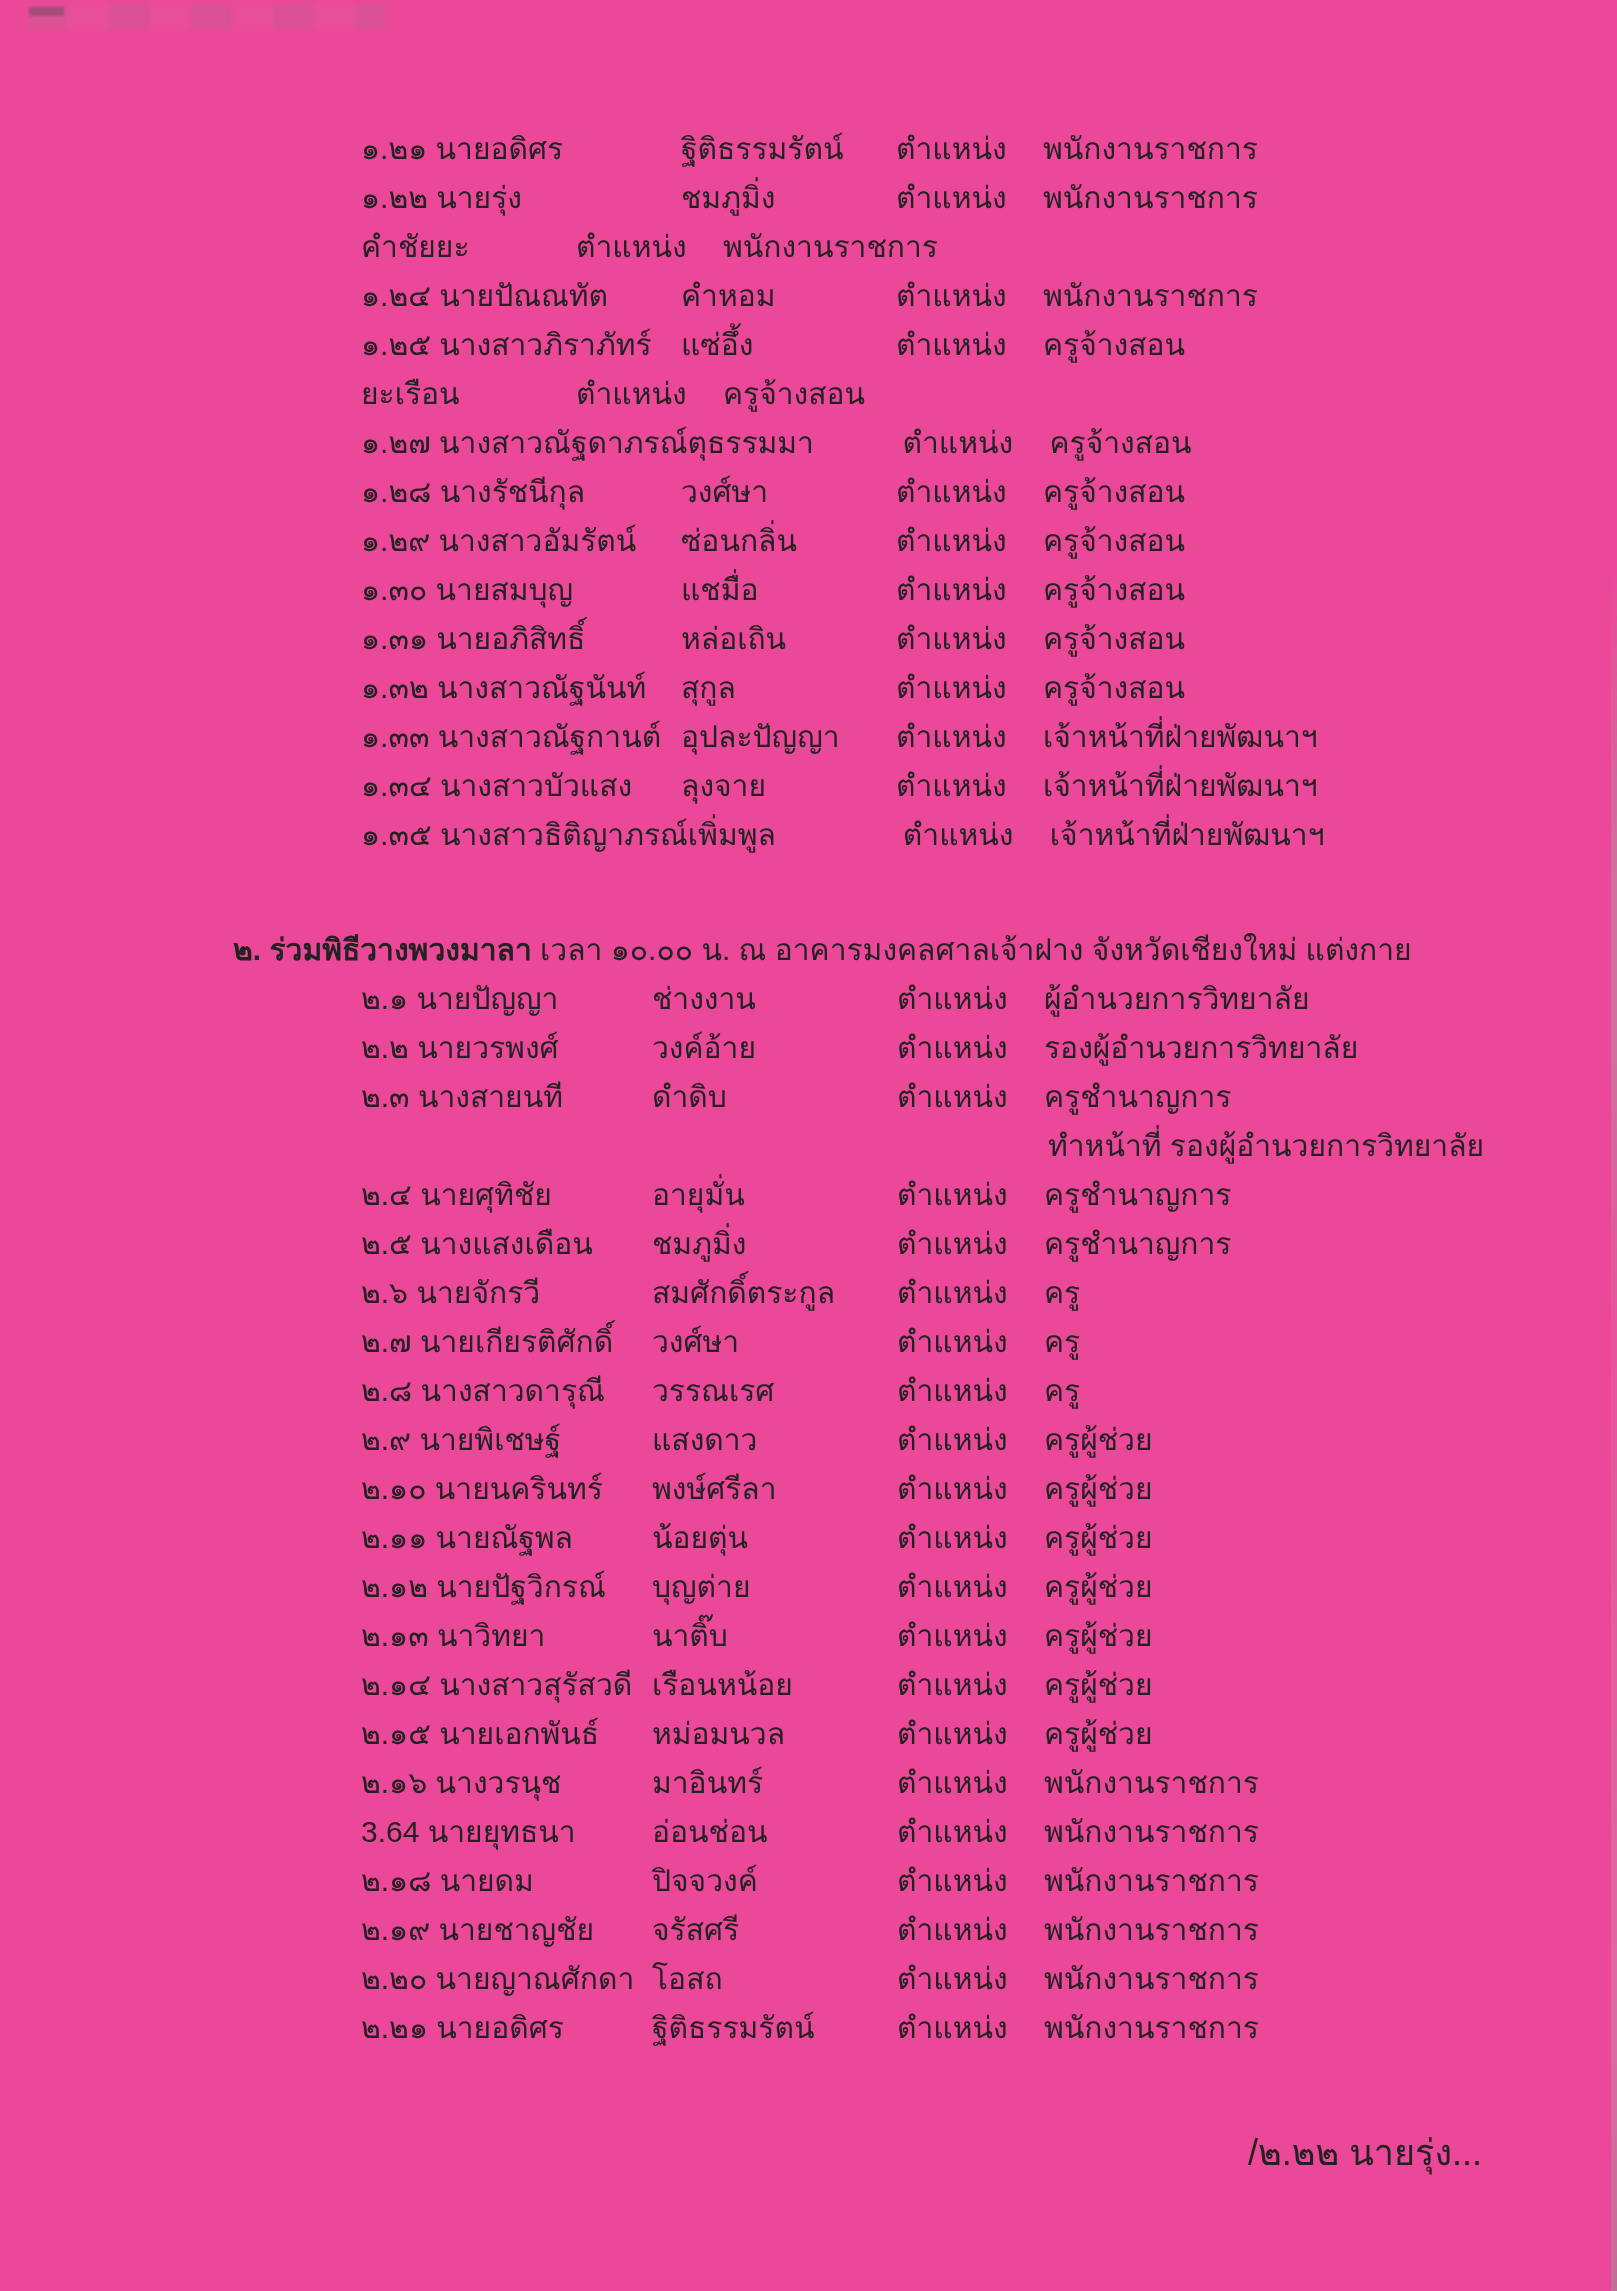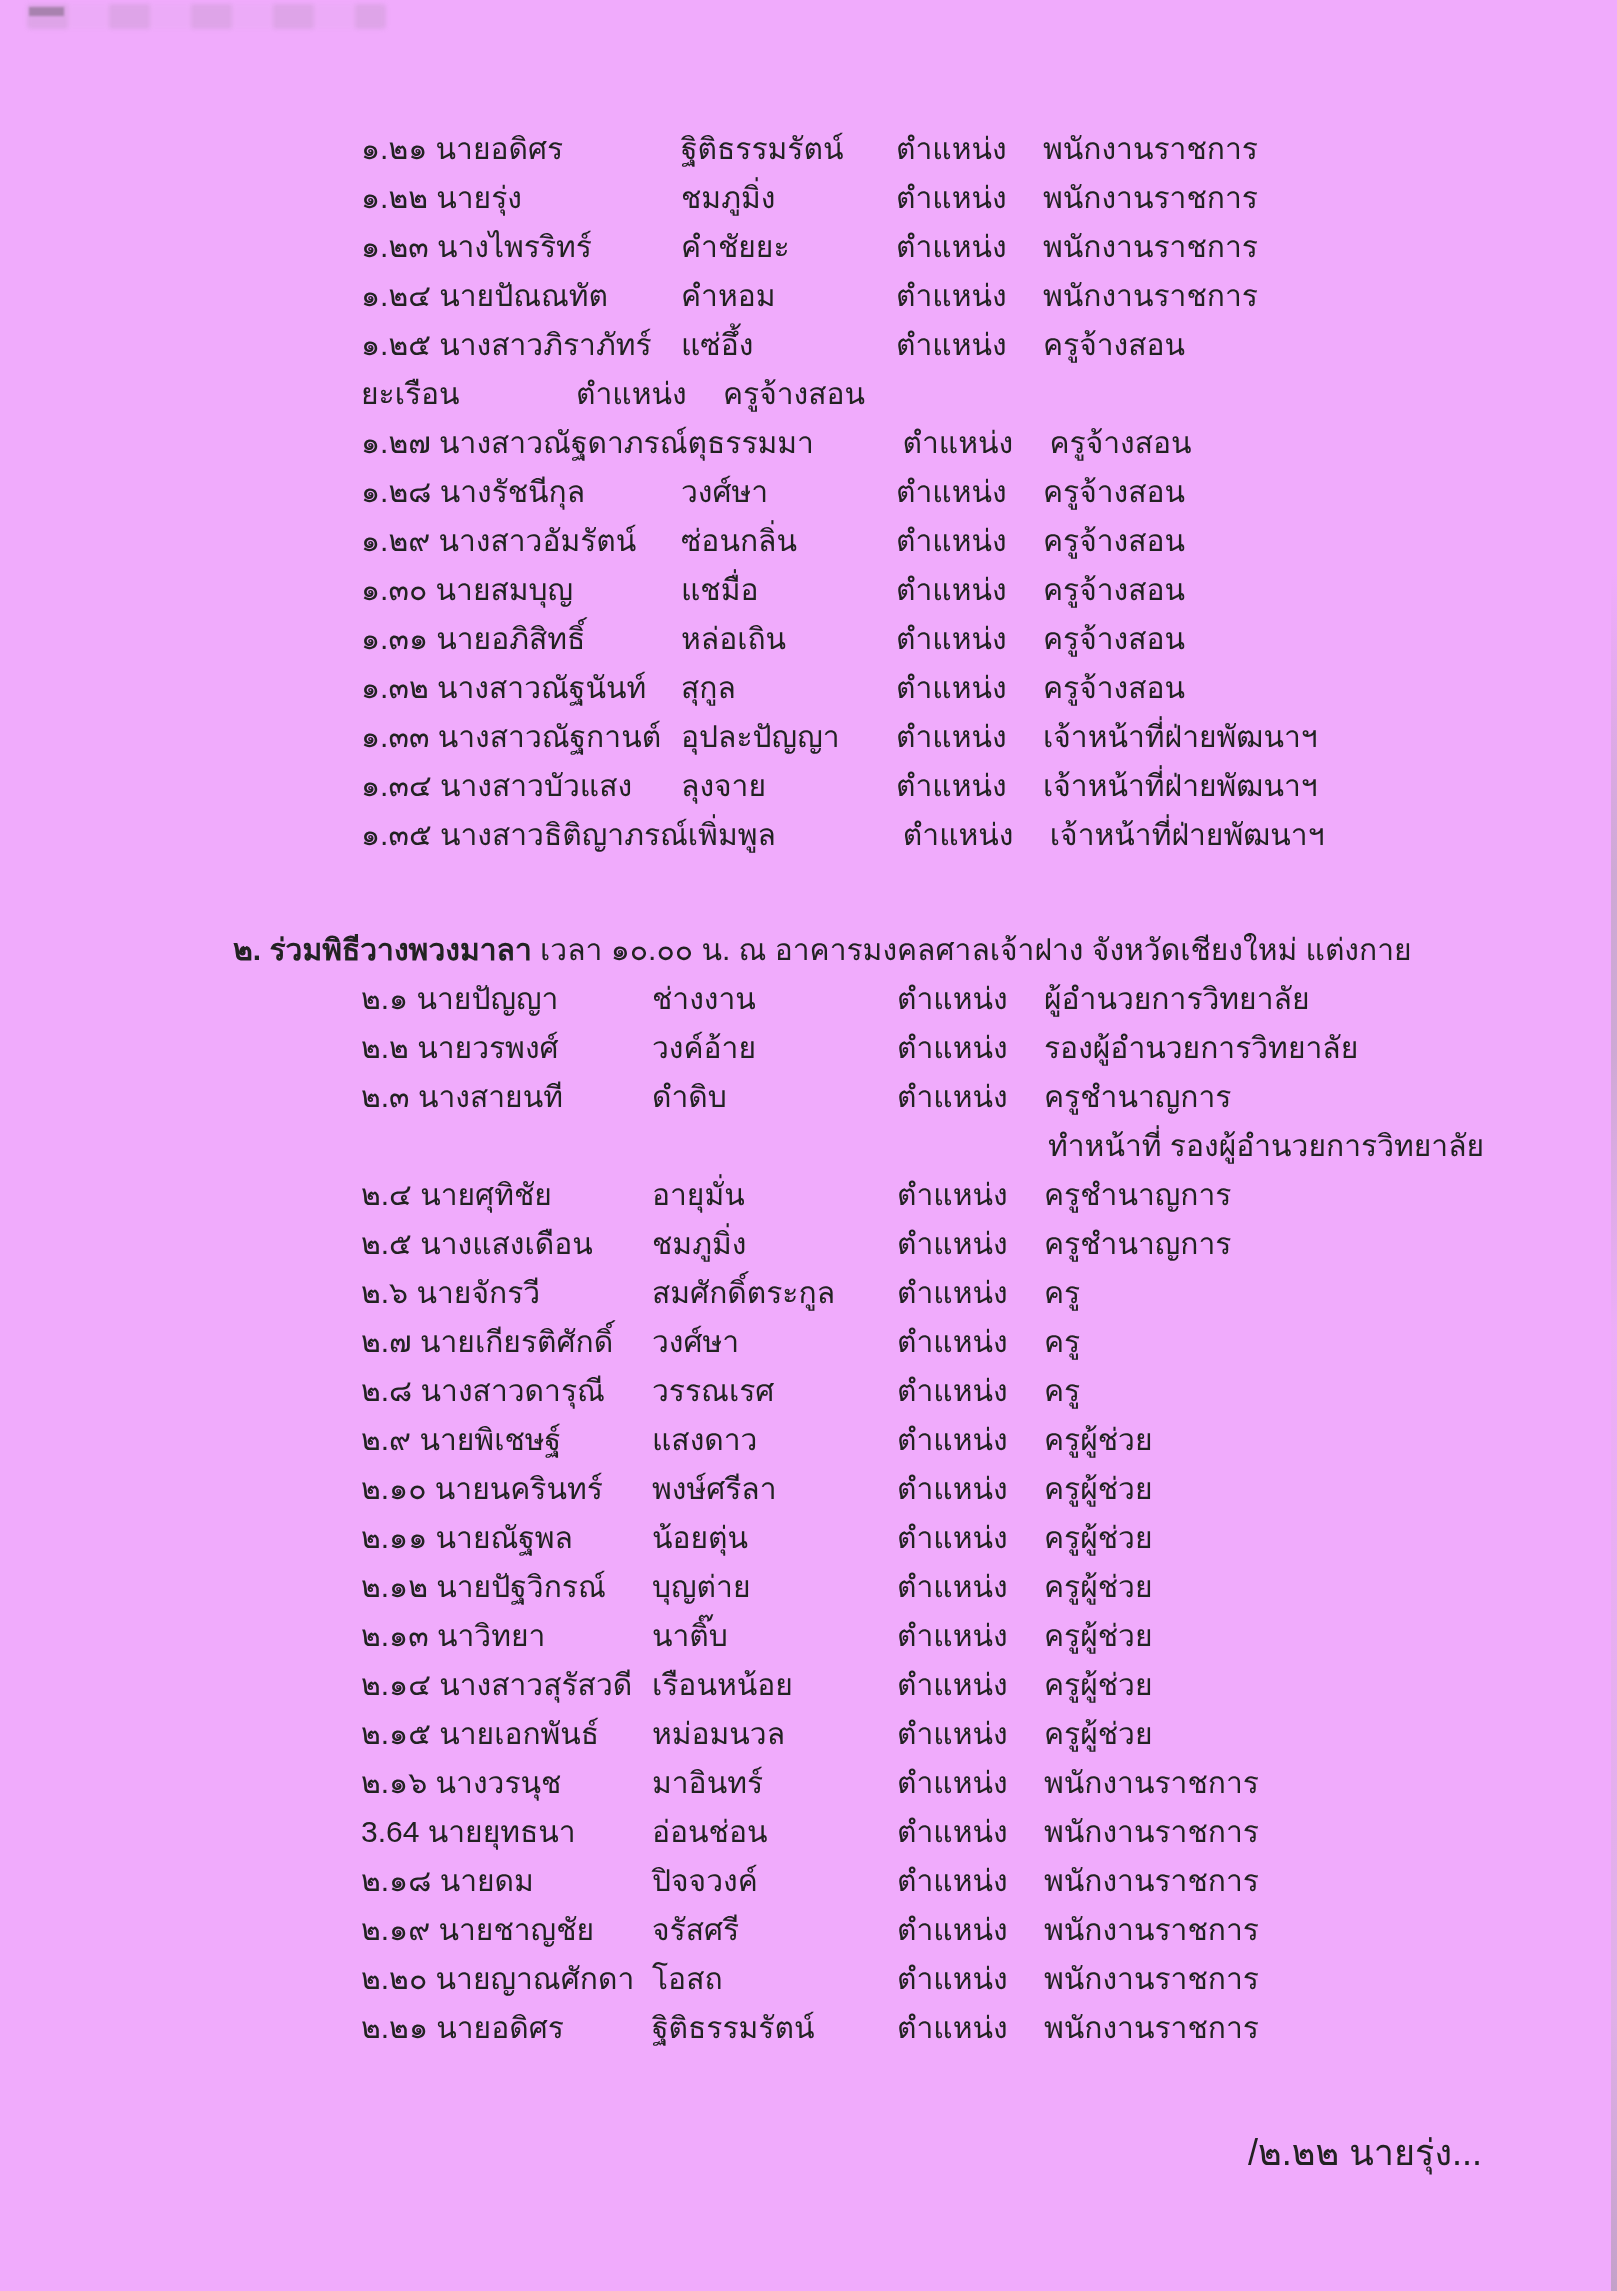--- a/index.html
+++ b/index.html
@@ -1,19 +1,19 @@
 <!DOCTYPE html>
 <html><head>
 <meta charset="utf-8">
 <style>
   html,body{margin:0;padding:0;background:#e9e9e9;}
   .page{
     position:relative;
     width:1618px;height:2291px;
-    background:#f0abfc;
+    background:#ec4899;
     overflow:hidden;
     font-family:"Liberation Sans", sans-serif;
     color:#222222;
   }
   .list{margin:0;}
   .s1{padding-top:124px;}
   .row{
     display:flex;align-items:baseline;
     height:49px;line-height:49px;
     padding-left:361px;
@@ -75,21 +75,20 @@
         <span class="cC">ตำแหน่ง</span>
         <span class="cD">พนักงานราชการ</span>
       </div>
       <div class="row">
         <span class="cA">๑.๒๒ นายรุ่ง</span>
         <span class="cB">ชมภูมิ่ง</span>
         <span class="cC">ตำแหน่ง</span>
         <span class="cD">พนักงานราชการ</span>
       </div>
       <div class="row">
-        <span class="cA">๑.๒๓ นางไพรริทร์</span>
         <span class="cB">คำชัยยะ</span>
         <span class="cC">ตำแหน่ง</span>
         <span class="cD">พนักงานราชการ</span>
       </div>
       <div class="row">
         <span class="cA">๑.๒๔ นายปัณณทัต</span>
         <span class="cB">คำหอม</span>
         <span class="cC">ตำแหน่ง</span>
         <span class="cD">พนักงานราชการ</span>
       </div>

